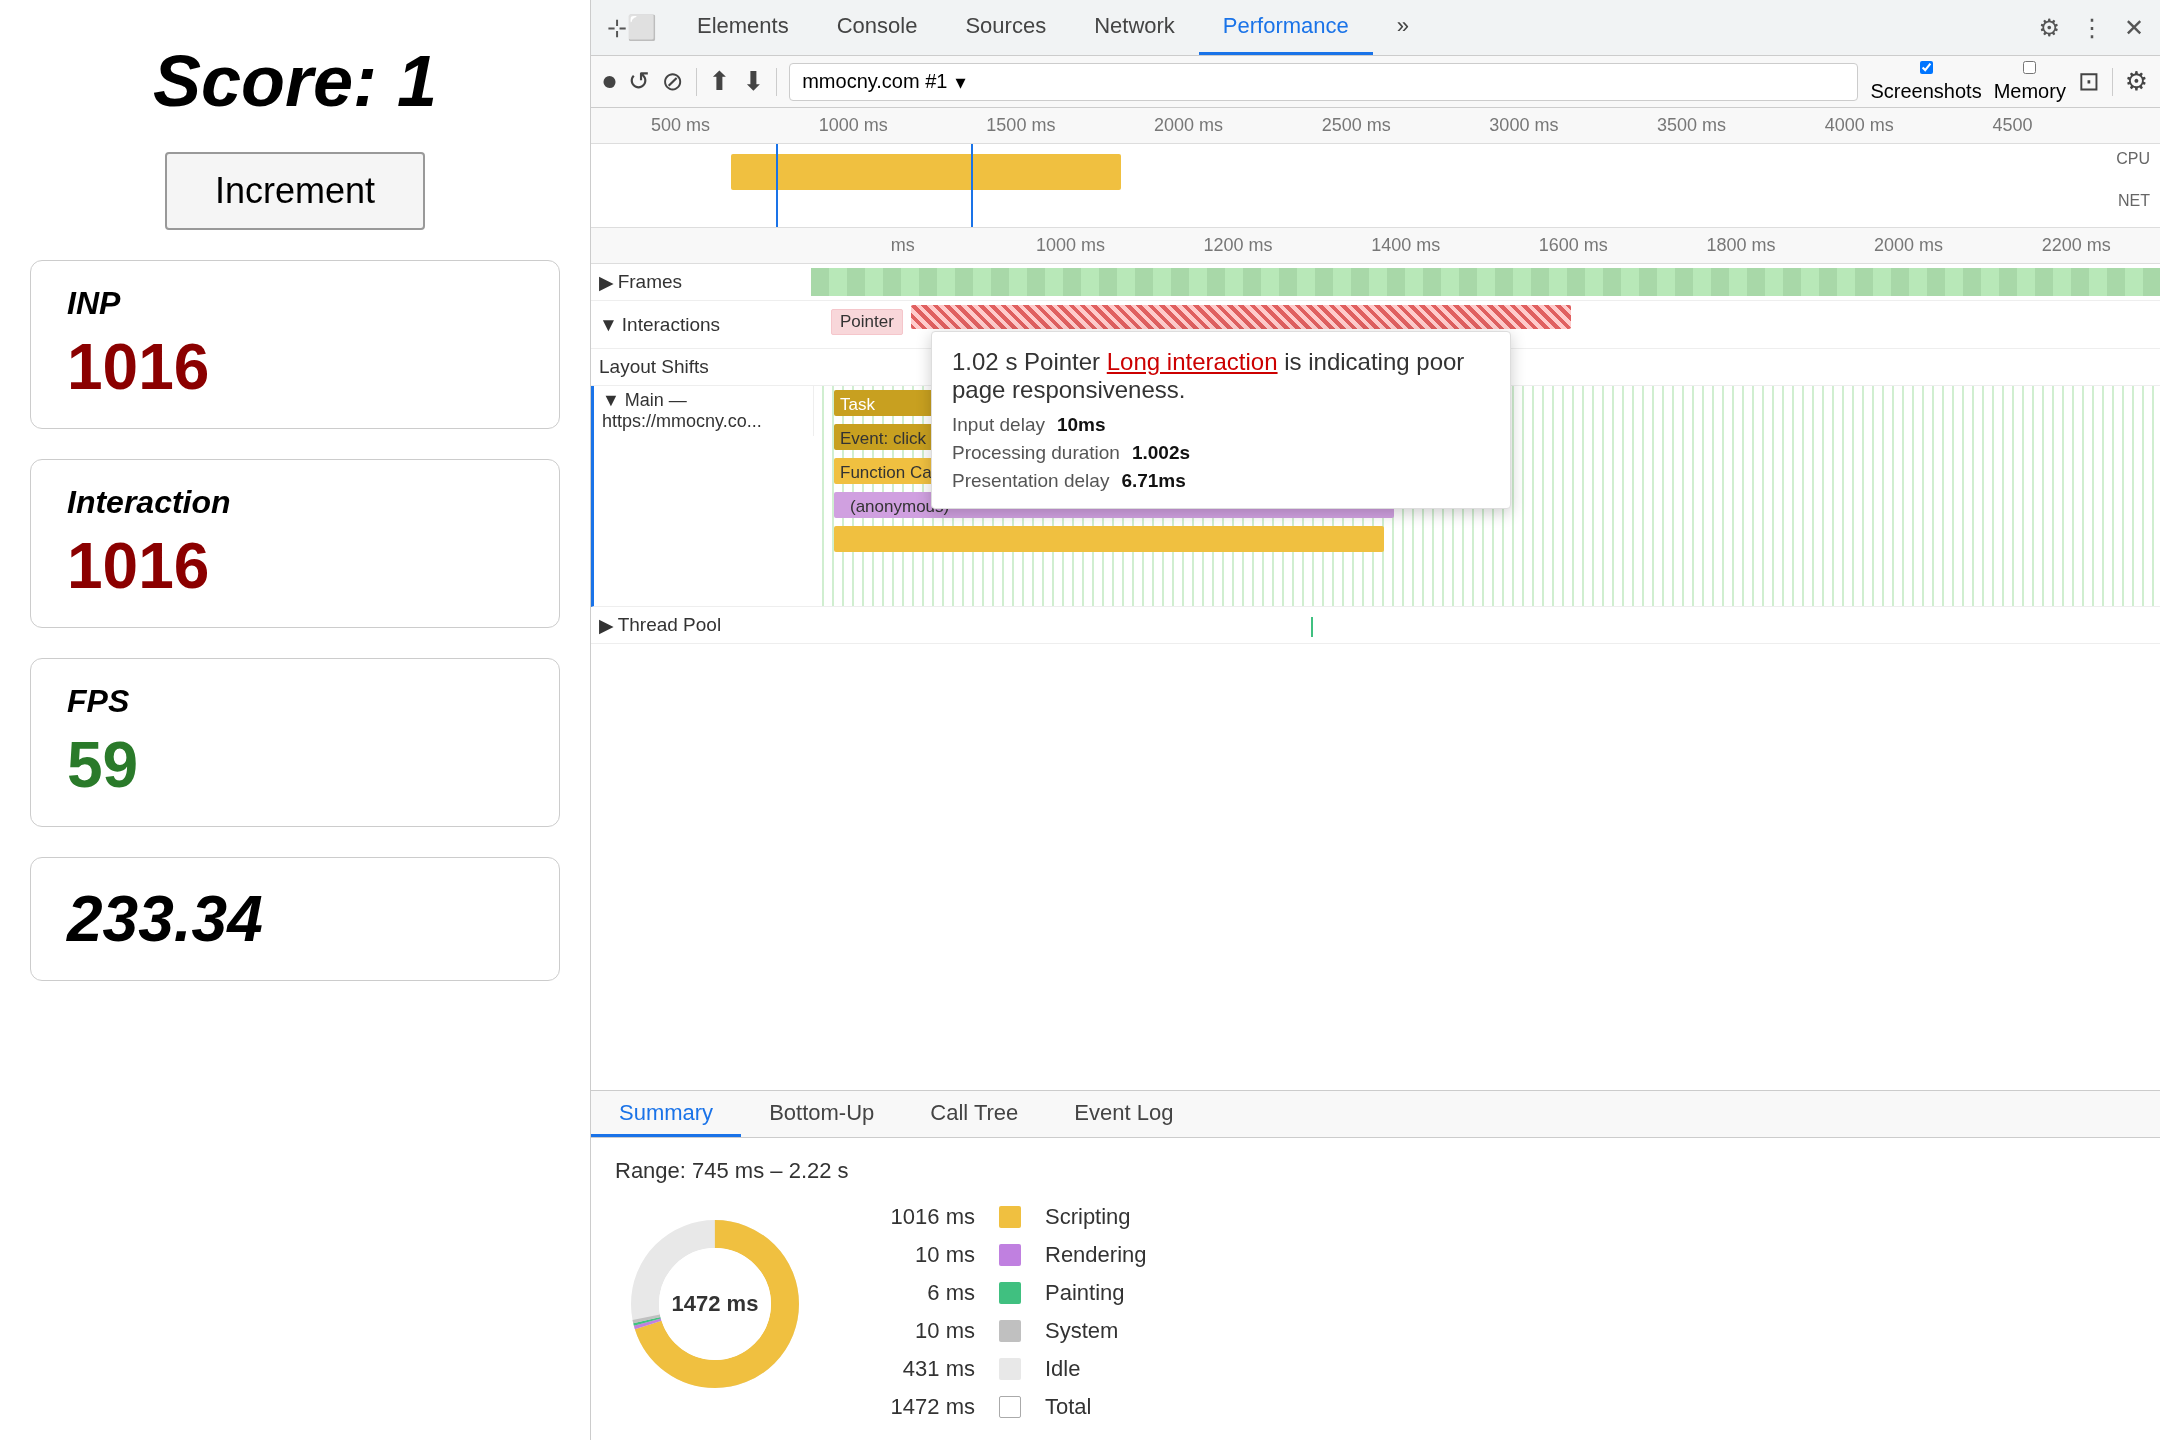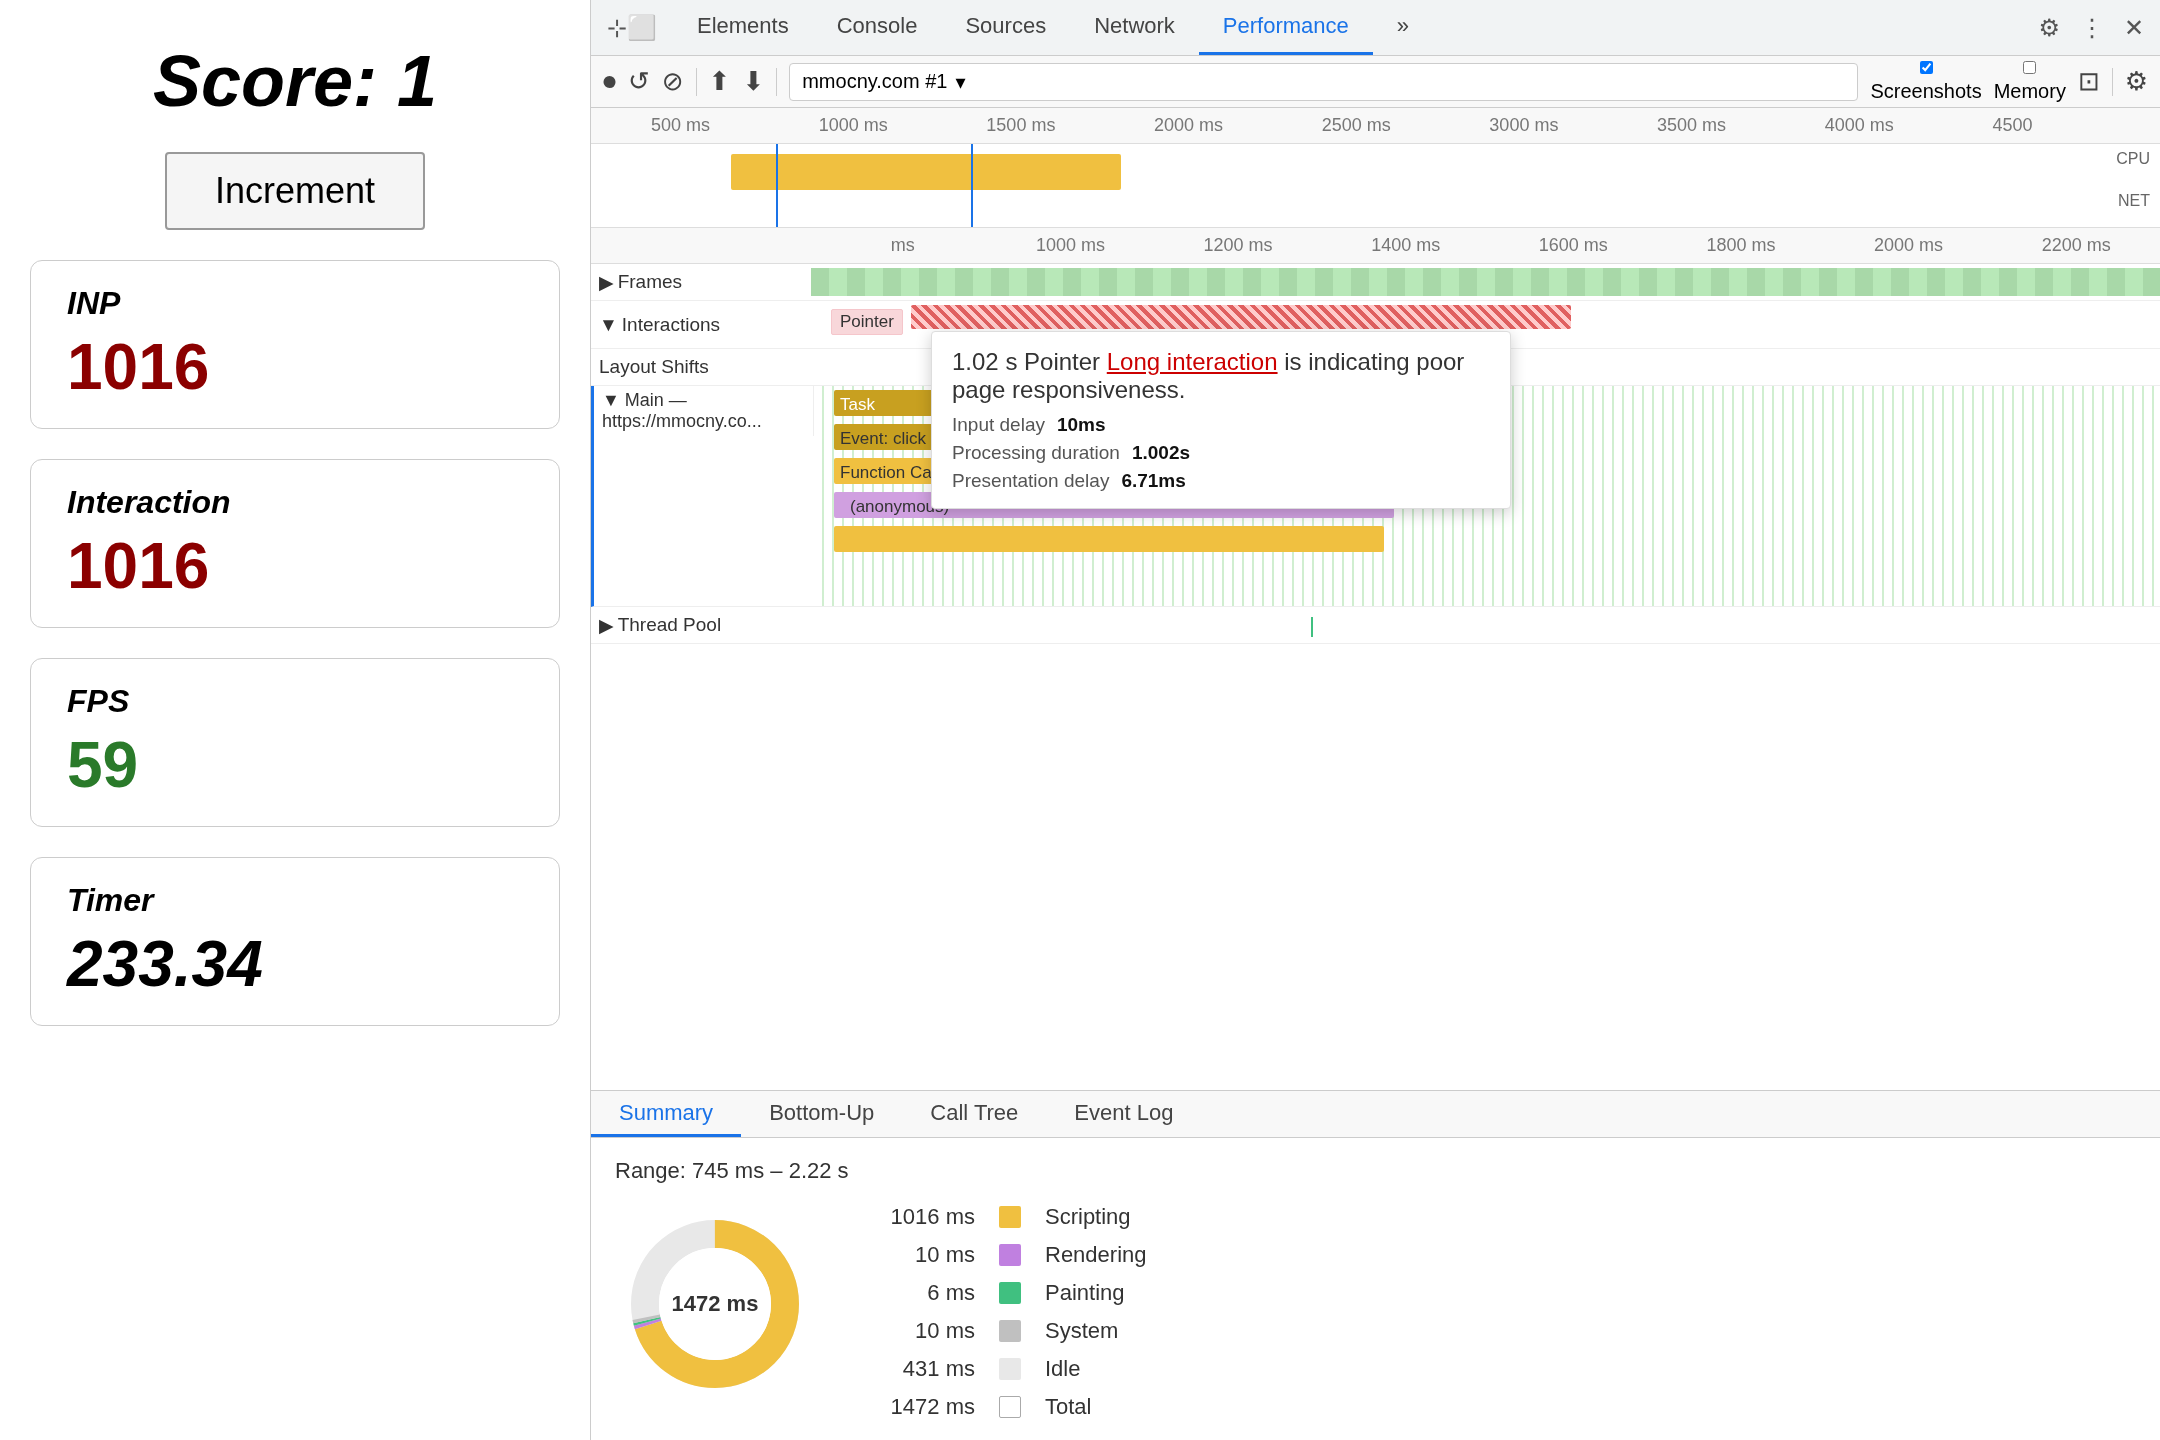--- a/index.html
+++ b/index.html
@@ -524,21 +524,20 @@
     <div class="metric-label">Interaction</div>
     <div class="metric-value red">1016</div>
   </div>
 
   <div class="metric-card">
     <div class="metric-label">FPS</div>
     <div class="metric-value green">59</div>
   </div>
 
   <div class="metric-card">
-    <div class="metric-label">Timer</div>
     <div class="metric-value black">233.34</div>
   </div>
 </div>
 
 <div id="devtools">
 
   <div id="devtools-tabs">
 
     <span class="icon-btn">⊹</span>
     <span class="icon-btn" style="margin-right:16px;">⬜</span>

